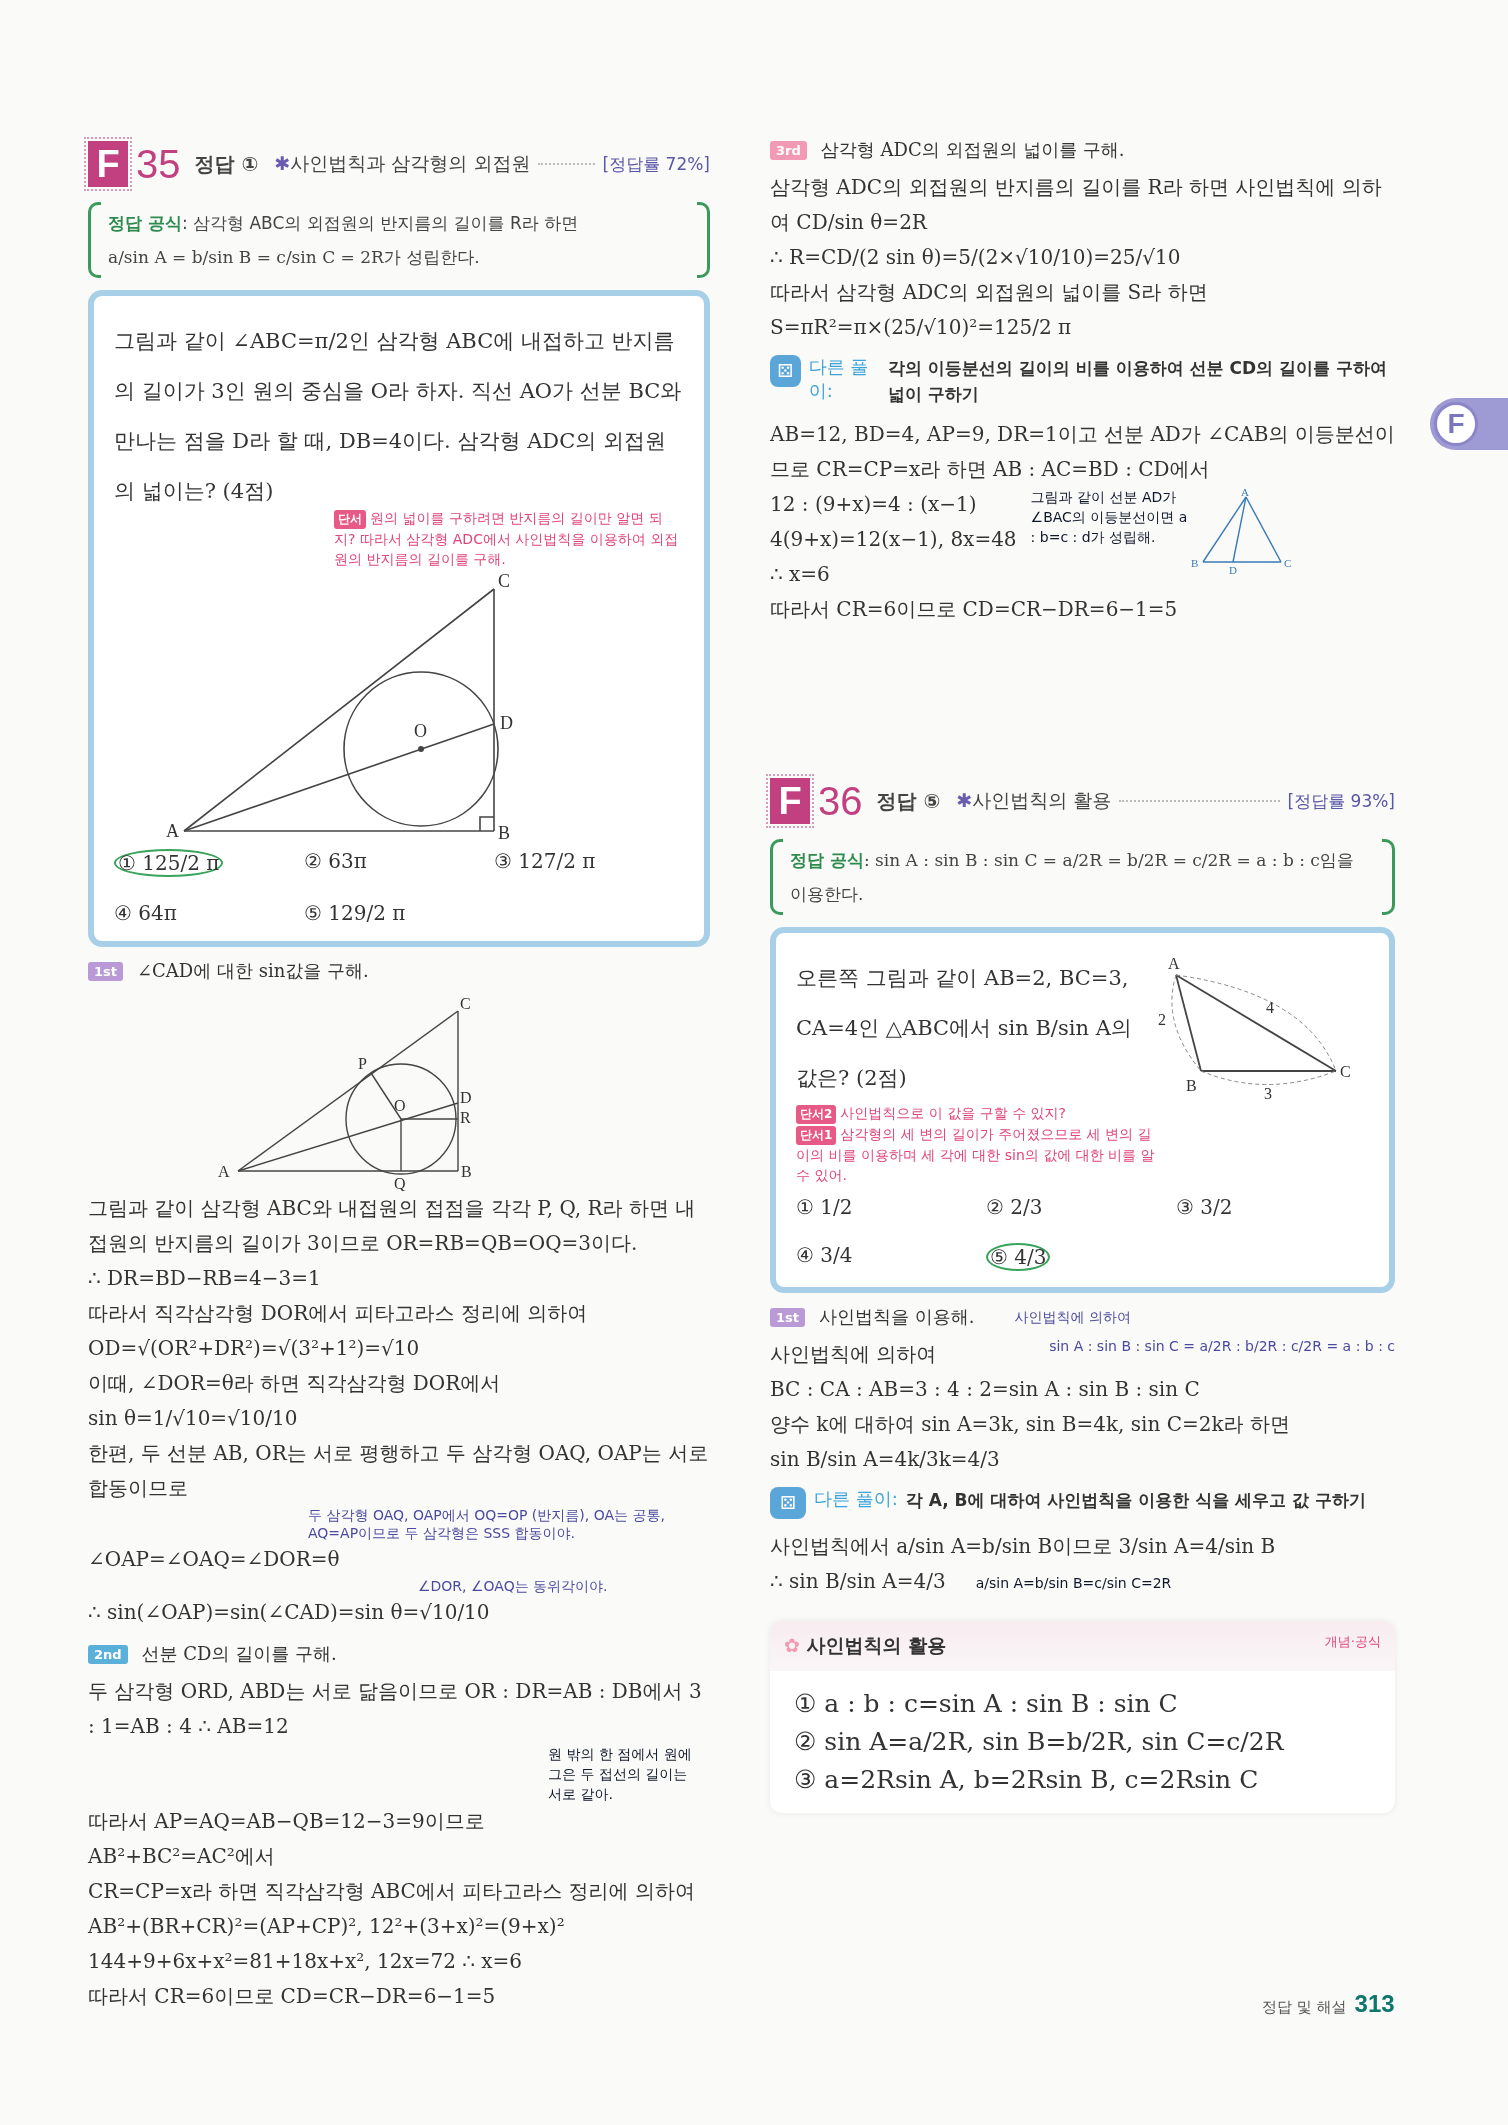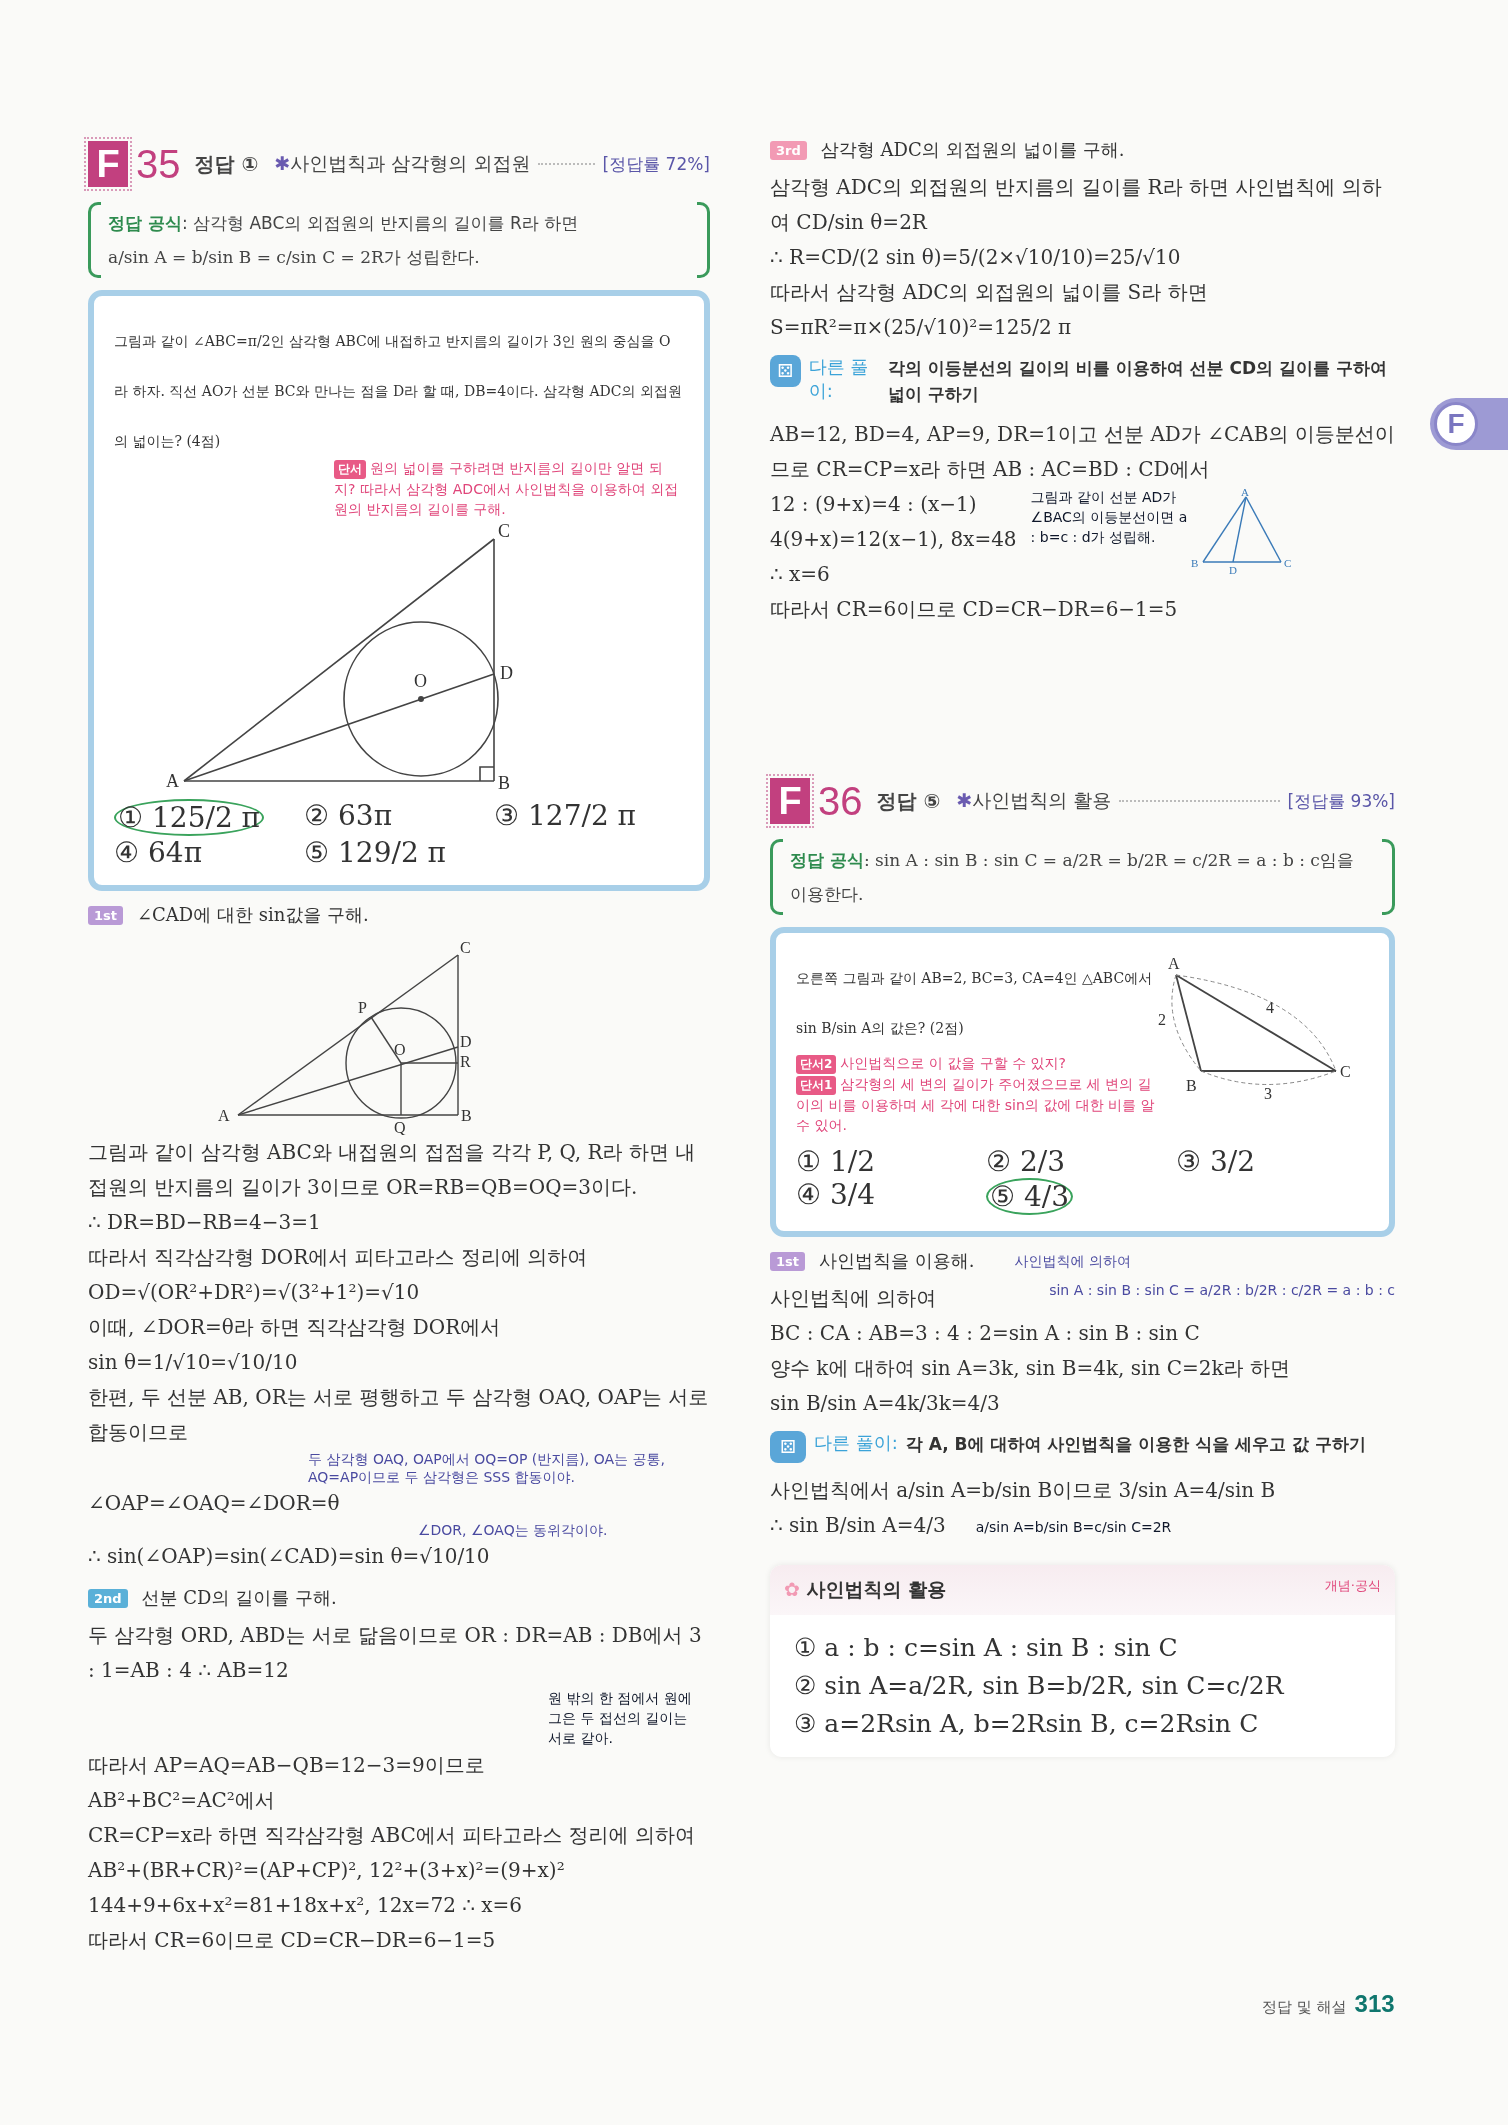--- a/index.html
+++ b/index.html
@@ -16,24 +16,24 @@
 .topic{font:19px "DejaVu Sans",sans-serif;color:#444;margin-left:16px}
 .star{color:#6a5bb0}
 .dots{flex:1;border-bottom:2px dotted #bbb;margin:0 8px;height:1px;align-self:center}
 .rate{font:17px "DejaVu Sans",sans-serif;color:#5a56a8}
 .formula{position:relative;padding:4px 20px;font-size:17px;color:#444;line-height:34px;margin-bottom:12px}
 .formula:before,.formula:after{content:"";position:absolute;top:0;bottom:0;width:10px;border:3px solid #3a9a5b}
 .formula:before{left:0;border-right:none;border-radius:10px 0 0 10px}
 .formula:after{right:0;border-left:none;border-radius:0 10px 10px 0}
 .flabel{color:#2e8b4e;font-weight:bold;font-family:"DejaVu Sans",sans-serif}
 .qbox{border:6px solid #a8cfe8;border-radius:14px;background:#fff;padding:20px 20px 16px;position:relative}
-.qtext{font-size:14px;line-height:50px;color:#333}
+.qtext{font-size:21px;line-height:50px;color:#333}
 .hint{font:14px "DejaVu Sans",sans-serif;color:#e0457a;line-height:20px}
 .tag{display:inline-block;background:#e85a86;color:#fff;font:bold 12px "DejaVu Sans",sans-serif;padding:1px 4px;border-radius:3px;margin-right:4px}
-.choices{display:grid;grid-template-columns:190px 190px 190px;font-size:28px;margin-top:10px}
+.choices{display:grid;grid-template-columns:190px 190px 190px;row-gap:24px;font-size:20px;margin-top:10px}
 .step{display:flex;align-items:center;font-size:18px;margin:12px 0 8px}
 .stepb{display:inline-block;color:#fff;font:bold 13px "DejaVu Sans",sans-serif;padding:2px 6px;border-radius:3px;margin-right:14px}
 .body{font-size:20px;line-height:35px;color:#333}
 .note{font:14px "DejaVu Sans",sans-serif;color:#4a4aa0;line-height:18px}
 .note2{font:14px "DejaVu Sans",sans-serif;color:#0f172a;line-height:20px}
 .alt{display:flex;align-items:flex-start;margin:10px 0}
 .alticon{width:36px;height:32px;background:#5aa6d8;border-radius:8px;margin-right:8px;color:#fff;text-align:center;font-size:18px;line-height:32px}
 .altlabel{color:#3ba3d8;font:18px "DejaVu Sans",sans-serif;margin-right:8px}
 .alttitle{font:bold 17px "DejaVu Sans",sans-serif;color:#333;line-height:26px}
 .concept{border-radius:12px;background:#fff;box-shadow:0 0 6px rgba(0,0,0,0.08);overflow:hidden;margin-top:22px}

